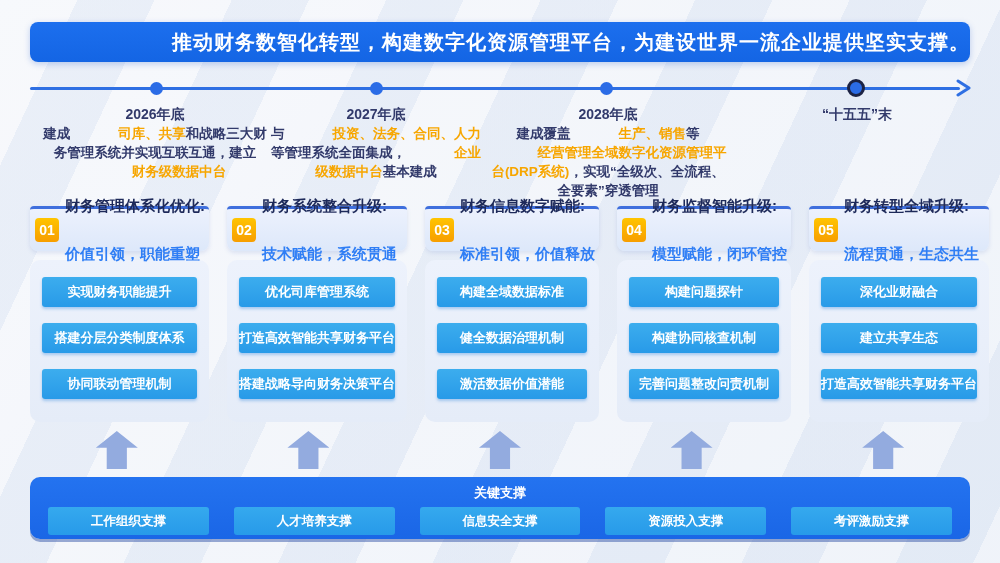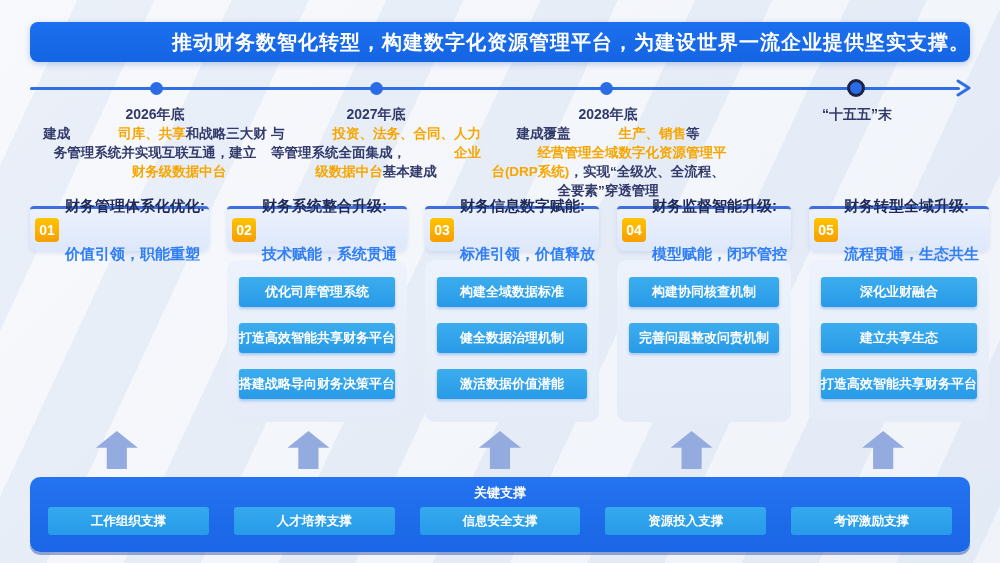--- a/index.html
+++ b/index.html
@@ -58,21 +58,21 @@
     display:flex;align-items:center;justify-content:center;
   }
   
   .arrows{position:absolute;left:30px;top:431px;width:940px;display:grid;
     grid-template-columns:repeat(5,1fr);column-gap:18px;}
   .arrow-cell{display:flex;justify-content:center;}
   .up-arrow{width:42px;height:38px;background:#93abdf;
     clip-path:polygon(50% 0,100% 44%,74% 44%,74% 100%,26% 100%,26% 44%,0 44%);}
   
   .support-bar{
-    position:absolute;left:30px;top:477px;width:940px;height:75px;box-sizing:border-box;
+    position:absolute;left:30px;top:477px;width:940px;height:62px;box-sizing:border-box;
     background:linear-gradient(180deg,#2473f0,#1a66e6);
     border-radius:10px;box-shadow:0 3px 0 rgba(36,70,160,0.45);
   }
   .bar-title{text-align:center;color:#fff;font-weight:bold;font-size:13px;padding-top:7px;}
   .bar-items{display:grid;grid-template-columns:repeat(5,1fr);column-gap:25px;padding:5px 18px 0;}
   .bar-item{height:28px;border-radius:3px;
     background:linear-gradient(180deg,#35a9ee,#279ae9);
     color:#fff;font-size:12.5px;font-weight:bold;
     display:flex;align-items:center;justify-content:center;white-space:nowrap;}
 </style>
@@ -114,20 +114,25 @@
 
 <div class="cols" id="cols">
     <div>
       <div class="col-header">
         <div class="badge">01</div>
         <div class="hdr-txt">
           <div class="col-title">财务管理体系化优化:</div>
           <div class="col-sub">价值引领，职能重塑</div>
         </div>
       </div>
+      <div class="col-body">
+        <div class="item-btn">实现财务职能提升</div>
+        <div class="item-btn">搭建分层分类制度体系</div>
+        <div class="item-btn">协同联动管理机制</div>
+      </div>
     </div>
     <div>
       <div class="col-header">
         <div class="badge">02</div>
         <div class="hdr-txt">
           <div class="col-title">财务系统整合升级:</div>
           <div class="col-sub">技术赋能，系统贯通</div>
         </div>
       </div>
       <div class="col-body">
@@ -152,20 +157,21 @@
     </div>
     <div>
       <div class="col-header">
         <div class="badge">04</div>
         <div class="hdr-txt">
           <div class="col-title">财务监督智能升级:</div>
           <div class="col-sub">模型赋能，闭环管控</div>
         </div>
       </div>
       <div class="col-body">
+        <div class="item-btn">构建问题探针</div>
         <div class="item-btn">构建协同核查机制</div>
         <div class="item-btn">完善问题整改问责机制</div>
       </div>
     </div>
     <div>
       <div class="col-header">
         <div class="badge">05</div>
         <div class="hdr-txt">
           <div class="col-title">财务转型全域升级:</div>
           <div class="col-sub">流程贯通，生态共生</div>

